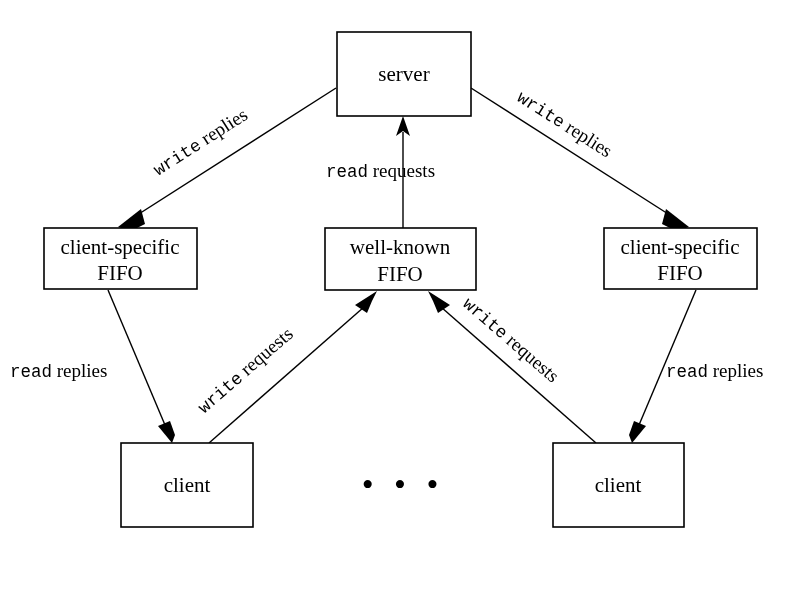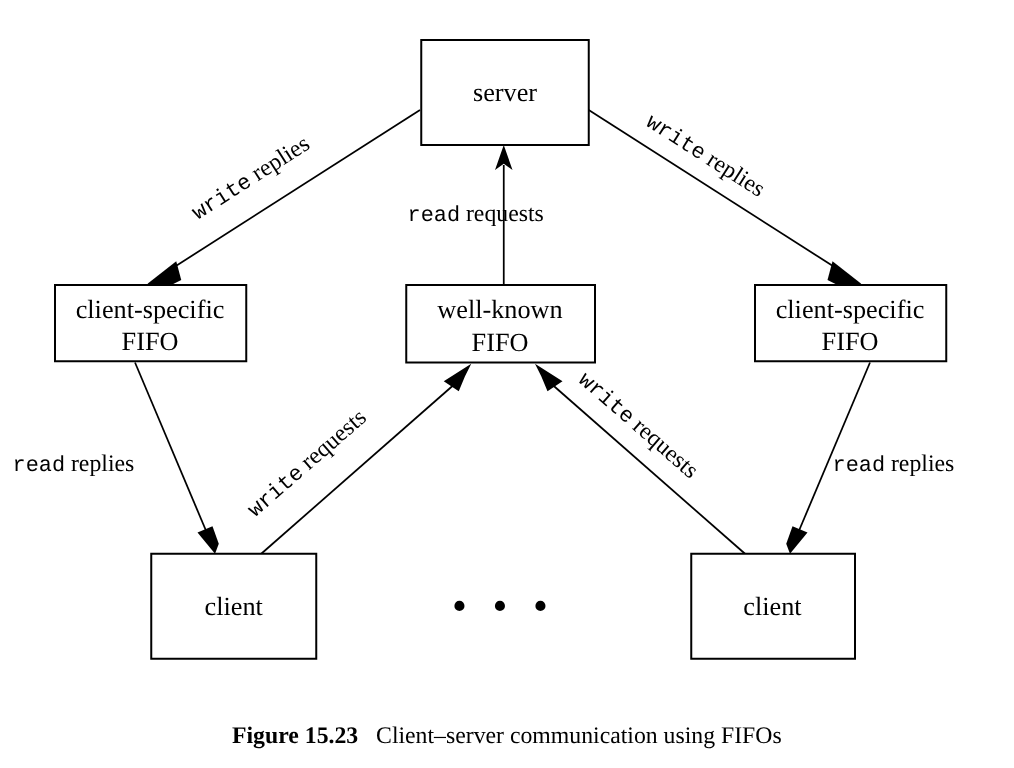--- a/index.html
+++ b/index.html
@@ -194,17 +194,14 @@
     </g>
 
     <g transform="translate(462,305) rotate(41)">
       <text class="edge-label" x="0" y="0">
         <tspan class="mono">write</tspan><tspan> </tspan><tspan>requests</tspan>
       </text>
     </g>
 
   </svg>
 
-  <div class="caption">
-    <b>Figure 15.23</b><span>&nbsp;&nbsp;&nbsp;</span><span class="cap-text">Client–server communication using FIFOs</span>
-  </div>
 
 </div>
 
 </body></html>

